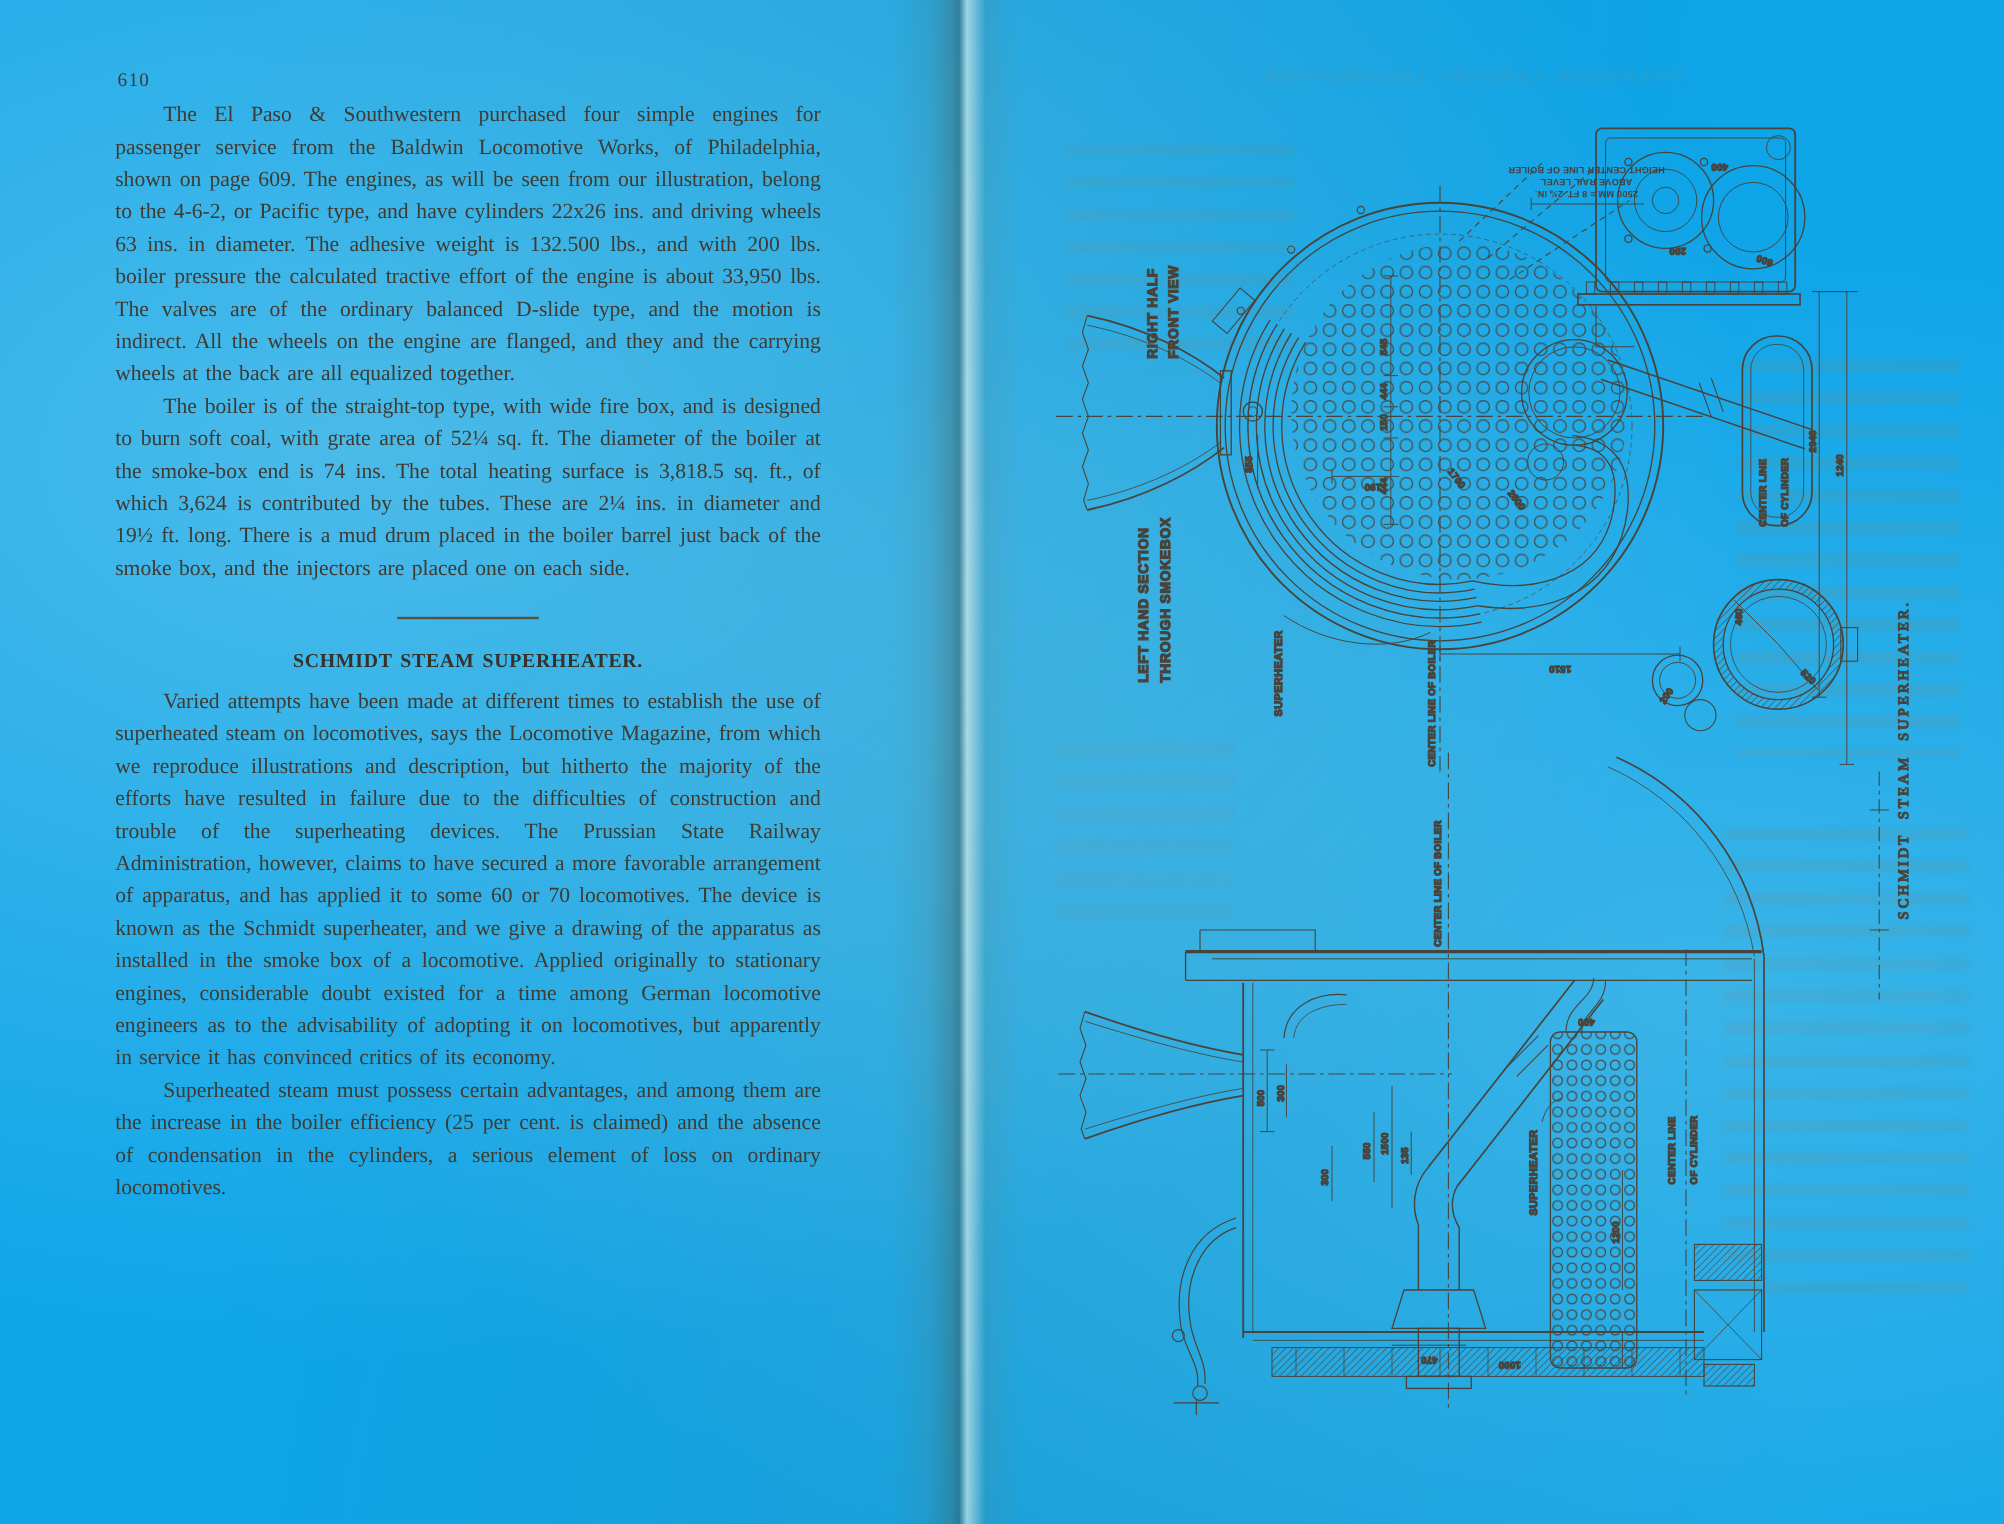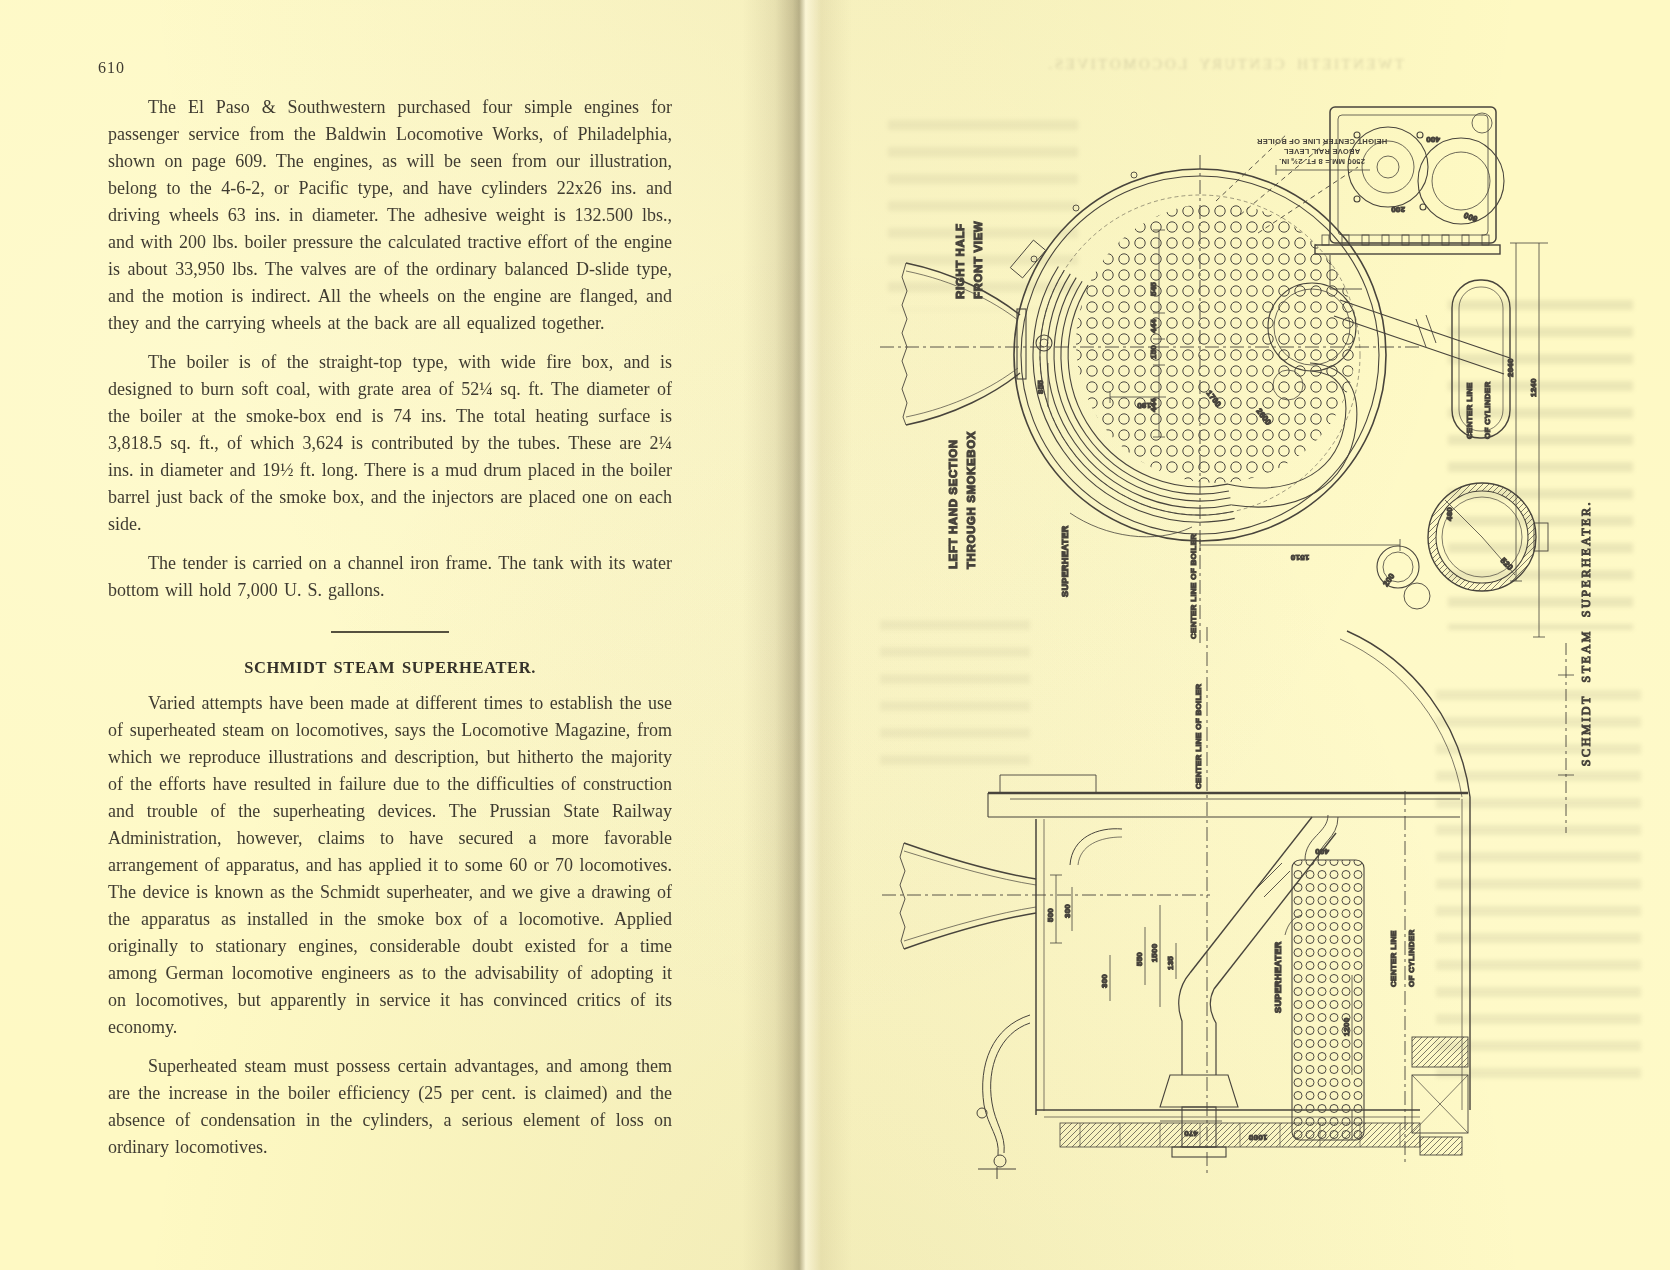--- a/index.html
+++ b/index.html
@@ -1,18 +1,18 @@
 <!DOCTYPE html>
 <html><head>
 <meta charset="utf-8">
 <style>
   html,body{margin:0;padding:0;background:#cfc6a9;}
   #spread{
     position:relative;width:1670px;height:1270px;overflow:hidden;
-    background:#fef9c3;
+    background:#0ea5e9;
     font-family:"Liberation Serif", serif;
   }
   
   #spread::before{
     content:"";position:absolute;inset:0;pointer-events:none;
     background:
       radial-gradient(ellipse at 18% 30%, rgba(255,252,238,.25), rgba(0,0,0,0) 60%),
       radial-gradient(ellipse at 85% 65%, rgba(255,250,232,.18), rgba(0,0,0,0) 55%),
       radial-gradient(ellipse at 50% 120%, rgba(120,100,55,.10), rgba(0,0,0,0) 60%),
       radial-gradient(ellipse at 50% -20%, rgba(120,100,55,.08), rgba(0,0,0,0) 60%);
@@ -36,21 +36,21 @@
   .pagenum{position:absolute;left:2px;top:3px;font-size:16px;letter-spacing:1px;}
   .runtitle{
     text-align:center;font-size:16.5px;letter-spacing:3px;word-spacing:5px;
     color:#4a463b;
   }
   .arthead{
     text-align:center;font-weight:bold;font-size:16.5px;letter-spacing:.6px;
     word-spacing:2px;color:#35322a;margin:16px 0 10px 0;
   }
   .leftcol p{
-    margin:12px;font-size:18px;line-height:27px;text-align:justify;
+    margin:0;font-size:18px;line-height:27px;text-align:justify;
     text-indent:40px;word-spacing:1.6px;
   }
   .ital{}
   .divider{
     width:118px;height:0;border-top:2px solid #55513f;
     margin:27px auto 25px auto;
   }
   
   .bleed{position:absolute;pointer-events:none;}
   .bleed-header{
@@ -79,21 +79,20 @@
 <div id="spread">
 
   <div class="leftcol">
     <div class="headrow">
       <span class="pagenum">610</span>
     </div>
 
 
     <p>The El Paso &amp; Southwestern purchased four simple engines for passenger service from the Baldwin Locomotive Works, of Philadelphia, shown on page 609. The engines, as will be seen from our illustration, belong to the 4-6-2, or Pacific type, and have cylinders 22x26 ins. and driving wheels 63 ins. in diameter. The adhesive weight is 132.500 lbs., and with 200 lbs. boiler pressure the calculated tractive effort of the engine is about 33,950 lbs. The valves are of the ordinary balanced D-slide type, and the motion is indirect. All the wheels on the engine are flanged, and they and the carrying wheels at the back are all equalized together.</p>
     <p>The boiler is of the straight-top type, with wide fire box, and is designed to burn soft coal, with grate area of 52¼ sq. ft. The diameter of the boiler at the smoke-box end is 74 ins. The total heating surface is 3,818.5 sq. ft., of which 3,624 is contributed by the tubes. These are 2¼ ins. in diameter and 19½ ft. long. There is a mud drum placed in the boiler barrel just back of the smoke box, and the injectors are placed one on each side.</p>
-    <p>The tender is carried on a channel iron frame. The tank with its water bottom will hold 7,000 U. S. gallons.</p>
 
     <div class="divider"></div>
 
     <div class="arthead">SCHMIDT STEAM SUPERHEATER.</div>
 
     <p><span>Varied attempts have been made at different times to establish the use of superheated steam on locomotives, says the </span><span class="ital">Locomotive Magazine,</span><span> from which we reproduce illustrations and description, but hitherto the majority of the efforts have resulted in failure due to the difficulties of construction and trouble of the superheating devices. The Prussian State Railway Administration, however, claims to have secured a more favorable arrangement of apparatus, and has applied it to some 60 or 70 locomotives. The device is known as the Schmidt superheater, and we give a drawing of the apparatus as installed in the smoke box of a locomotive. Applied originally to stationary engines, considerable doubt existed for a time among German locomotive engineers as to the advisability of adopting it on locomotives, but apparently in service it has convinced critics of its economy.</span></p>
     <p>Superheated steam must possess certain advantages, and among them are the increase in the boiler efficiency (25 per cent. is claimed) and the absence of condensation in the cylinders, a serious element of loss on ordinary locomotives.</p>
   </div>
 
   <div class="gutter"></div>

